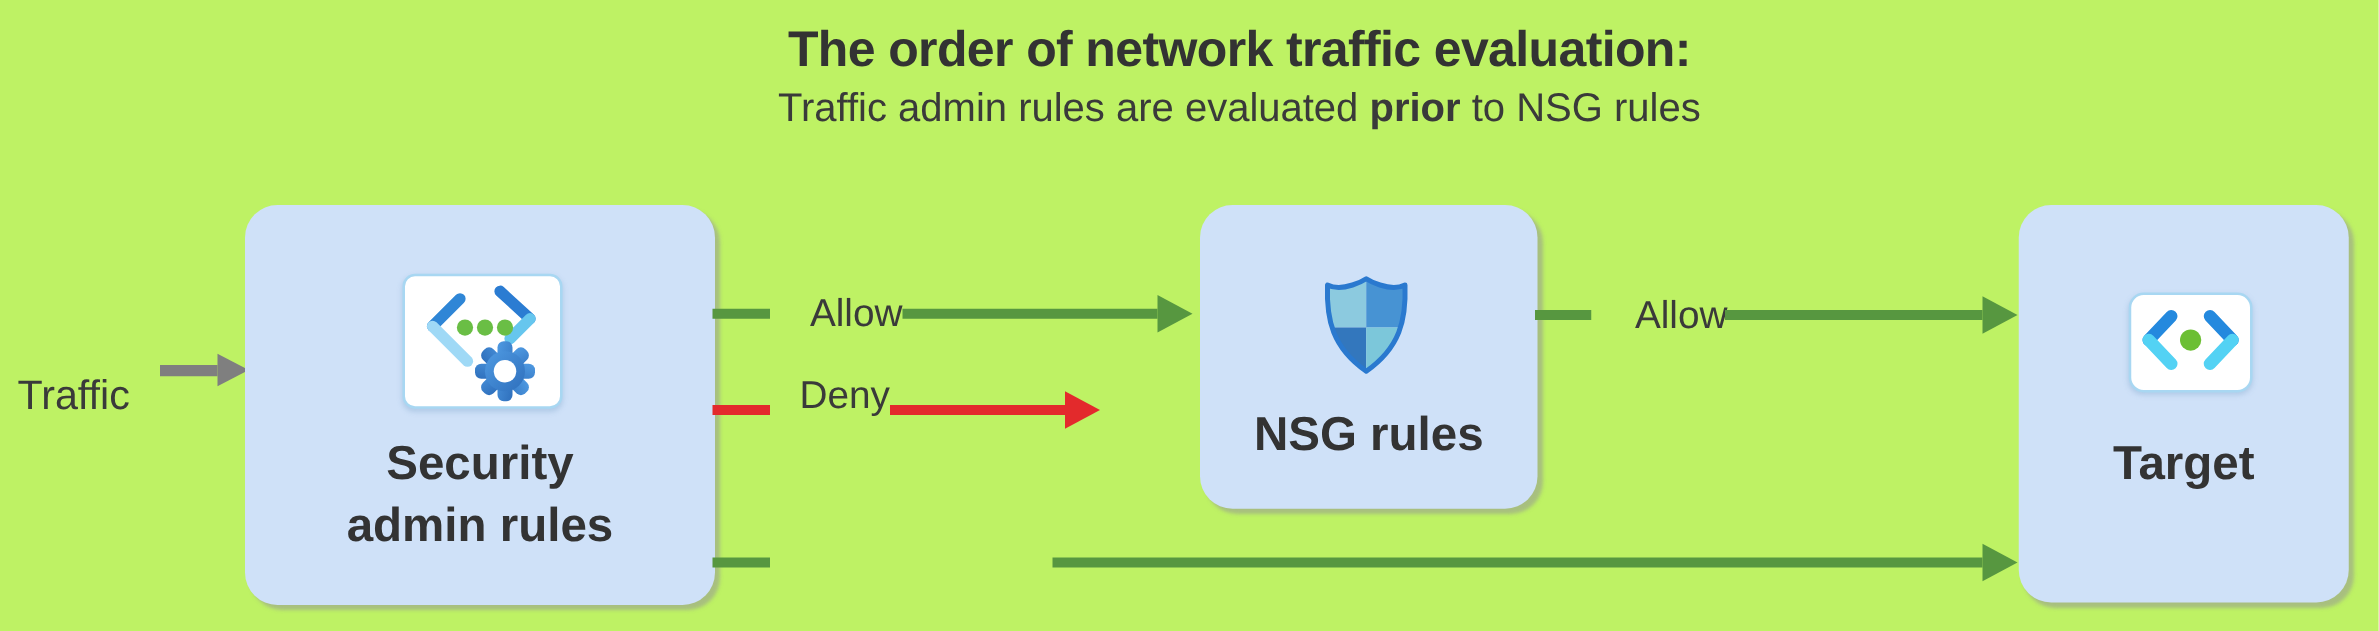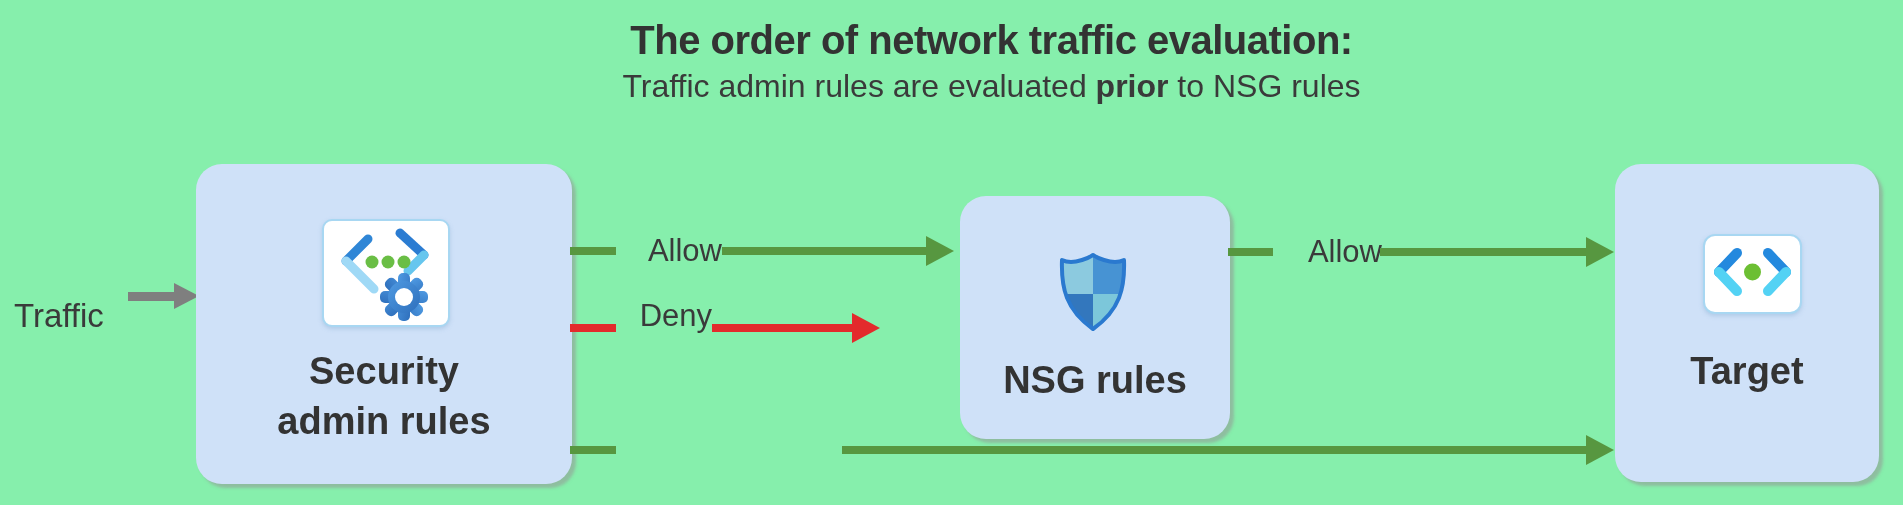--- a/index.html
+++ b/index.html
@@ -1,17 +1,17 @@
 <!DOCTYPE html>
 <html style="--allow-green: #579740; --deny-red: #e32a2c; --traffic-gray: #7f7f7f; --node-fill: #cfe1f8; --title-dark: #333333; --text-dark: #3a3a3a; --label-dark: #333333;"><head>
 <meta charset="utf-8">
 <style>
   html,body{margin:0;padding:0;background:#ffffff;}
   #canvas{
-    position:relative;width:1903px;height:505px;background:#86efac;overflow:hidden;
+    position:relative;width:1903px;height:505px;background:#bef264;overflow:hidden;
     font-family:"Liberation Sans", sans-serif;color:var(--text-dark,#3a3a3a);
   }
   .abs{position:absolute;}
 
   
   .title{
     left:40px;top:18px;width:1903px;text-align:center;
     font-size:40px;font-weight:700;color:var(--title-dark,#333333);letter-spacing:-0.5px;
   }
   .subtitle{
@@ -106,21 +106,21 @@
   <div class="hline green" style="left:570px;top:247px;width:46px;"></div>
   <div class="flow-label" style="left:612px;top:251px;width:110px;">Allow</div>
   <div class="hline green" style="left:722px;top:247px;width:204px;"></div>
   <div class="head green" style="left:926px;top:236px;"></div>
 
   <div class="hline red" style="left:570px;top:324px;width:46px;"></div>
   <div class="flow-label" style="left:608px;top:316px;width:104px;">Deny</div>
   <div class="hline red" style="left:712px;top:324px;width:140px;"></div>
   <div class="head red" style="left:852px;top:313px;"></div>
 
-  <div class="abs node" style="left:960px;top:164px;width:270px;height:243px;margin-top:32px;">
+  <div class="abs node" style="left:960px;top:164px;width:270px;height:243px;">
     <svg class="abs" style="left:97px;top:54px;" width="72" height="84" viewBox="0 0 72 84">
       <defs>
         <clipPath id="shieldClip">
           <path d="M36 5 C30 9 20 12 14 12 C10 12 7 11 5 10 C4 38 9 60 36 79 C63 60 68 38 67 10 C65 11 62 12 58 12 C52 12 42 9 36 5 Z"></path>
         </clipPath>
       </defs>
       <g clip-path="url(#shieldClip)">
         <rect x="0" y="0" width="36" height="44" fill="#8ccadf"></rect>
         <rect x="36" y="0" width="36" height="44" fill="#4793d3"></rect>
         <rect x="0" y="44" width="36" height="40" fill="#3377bd"></rect>

